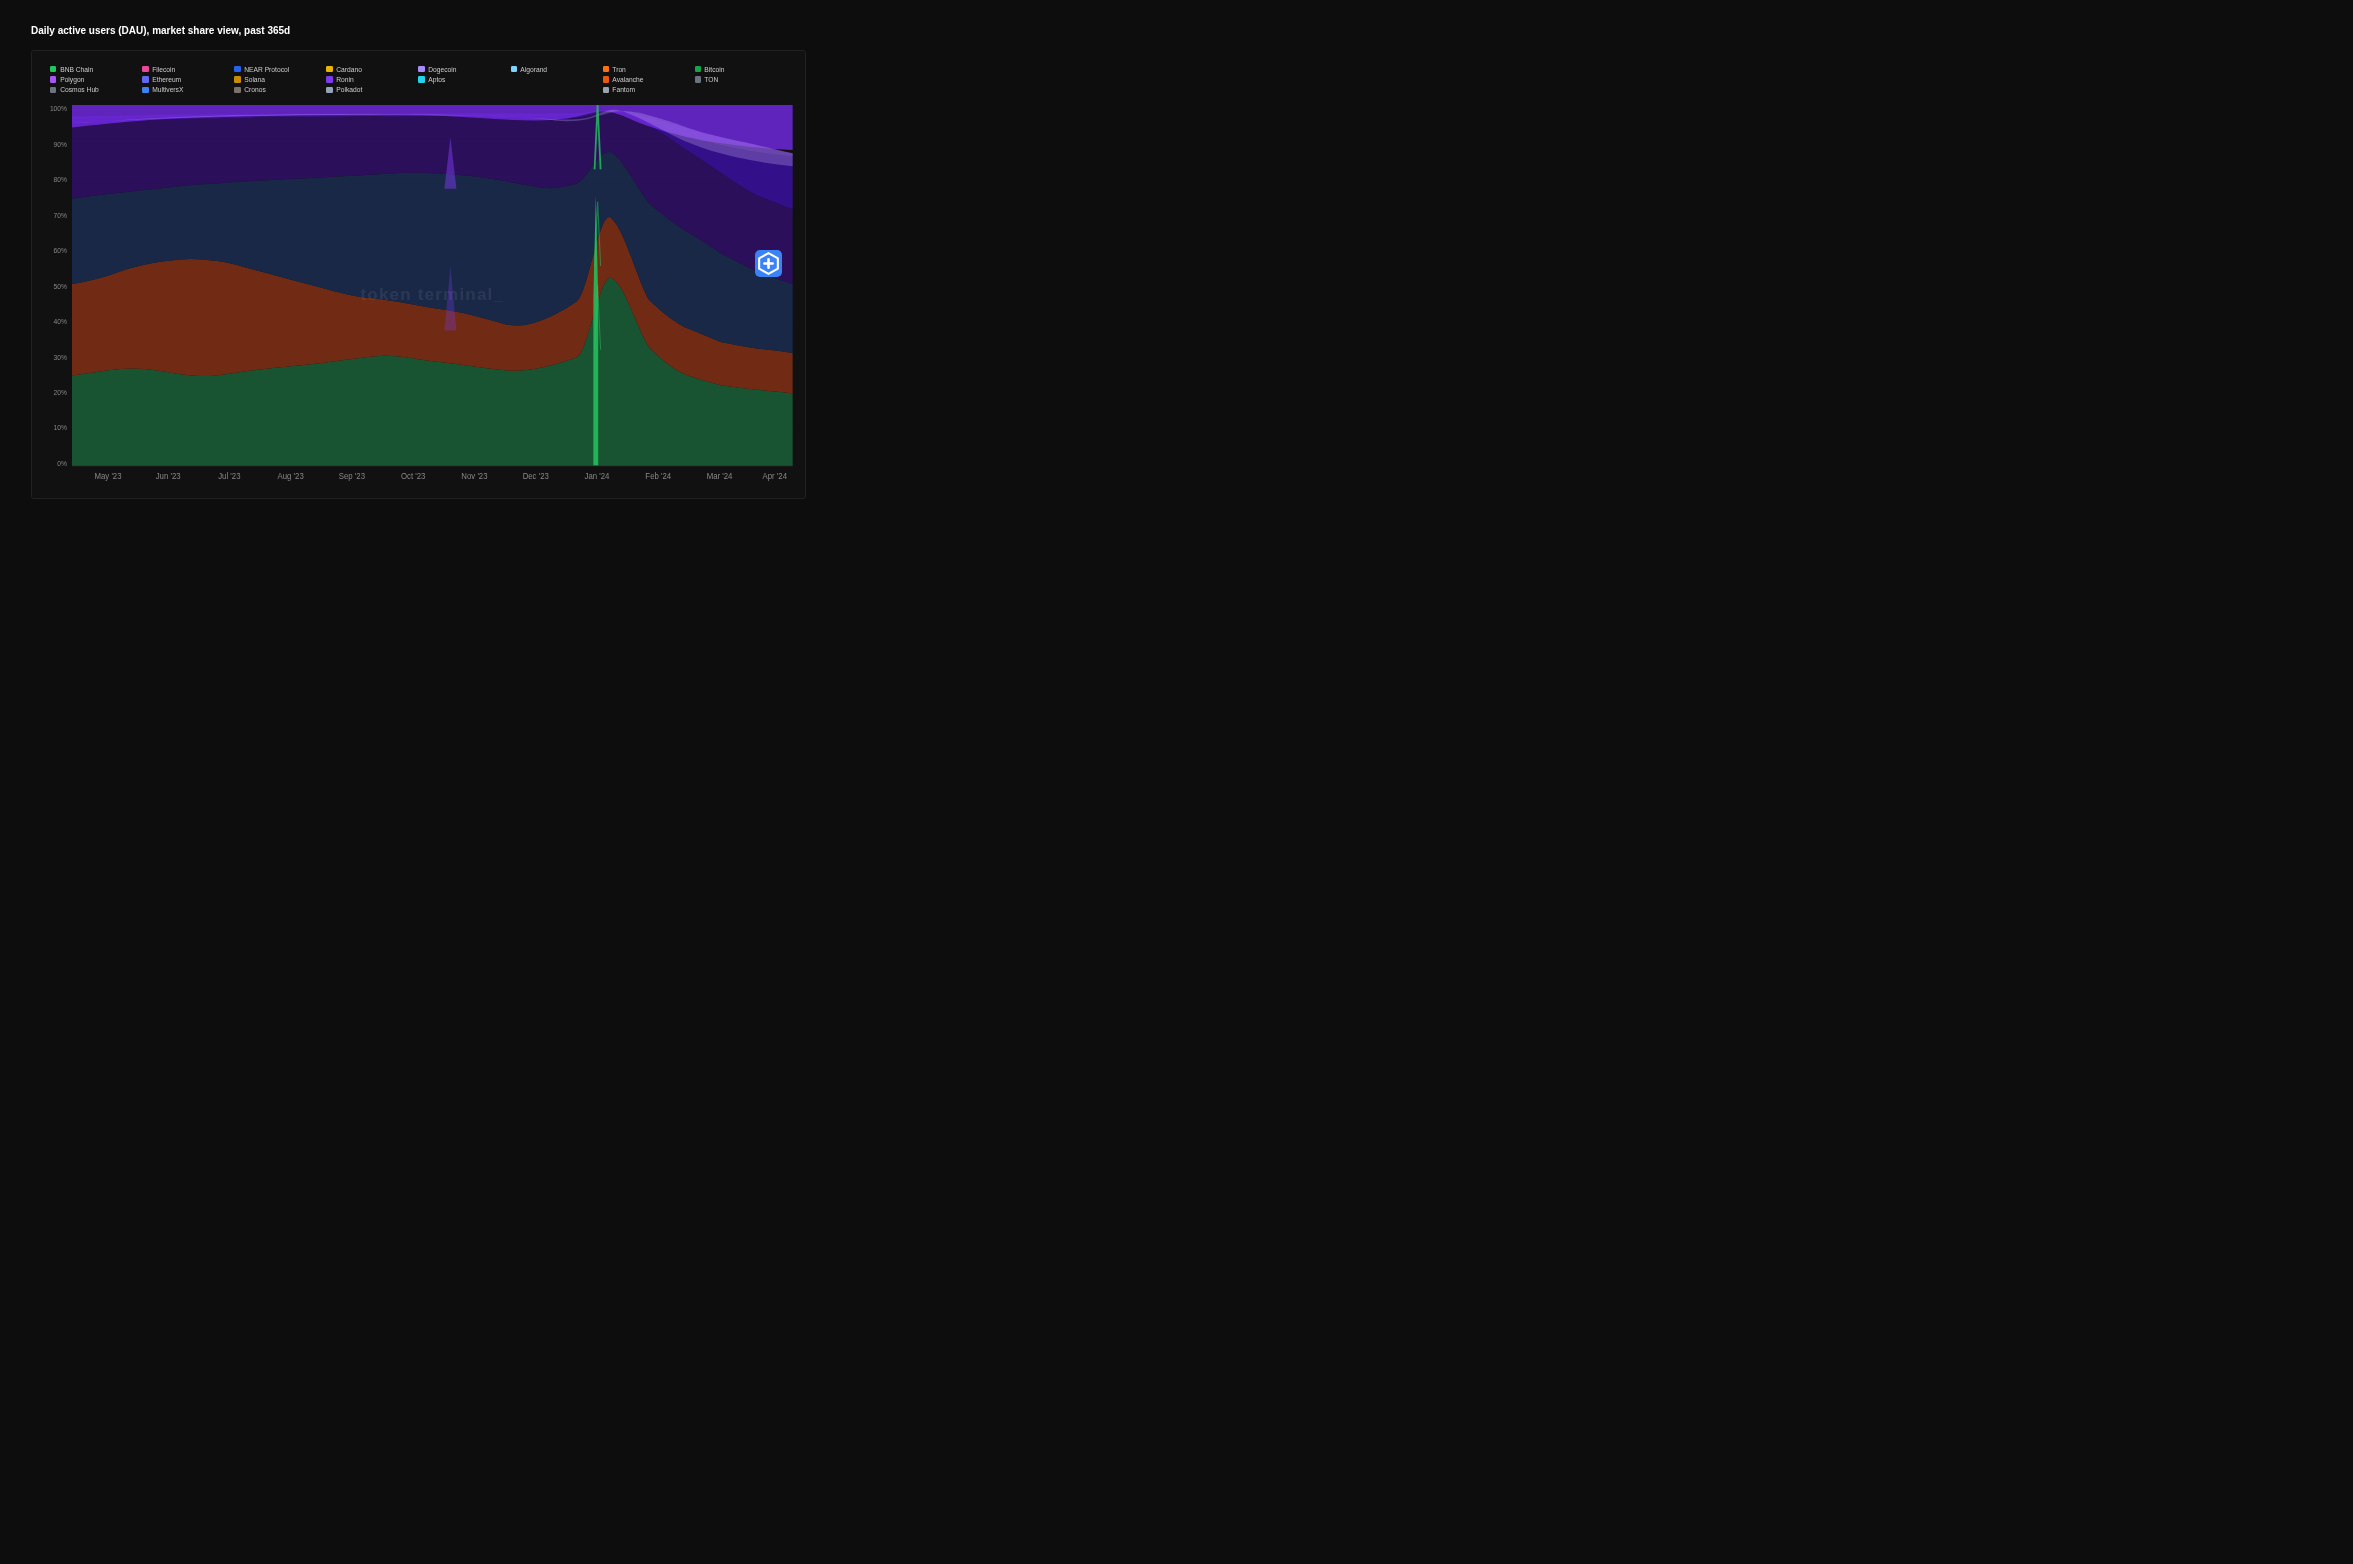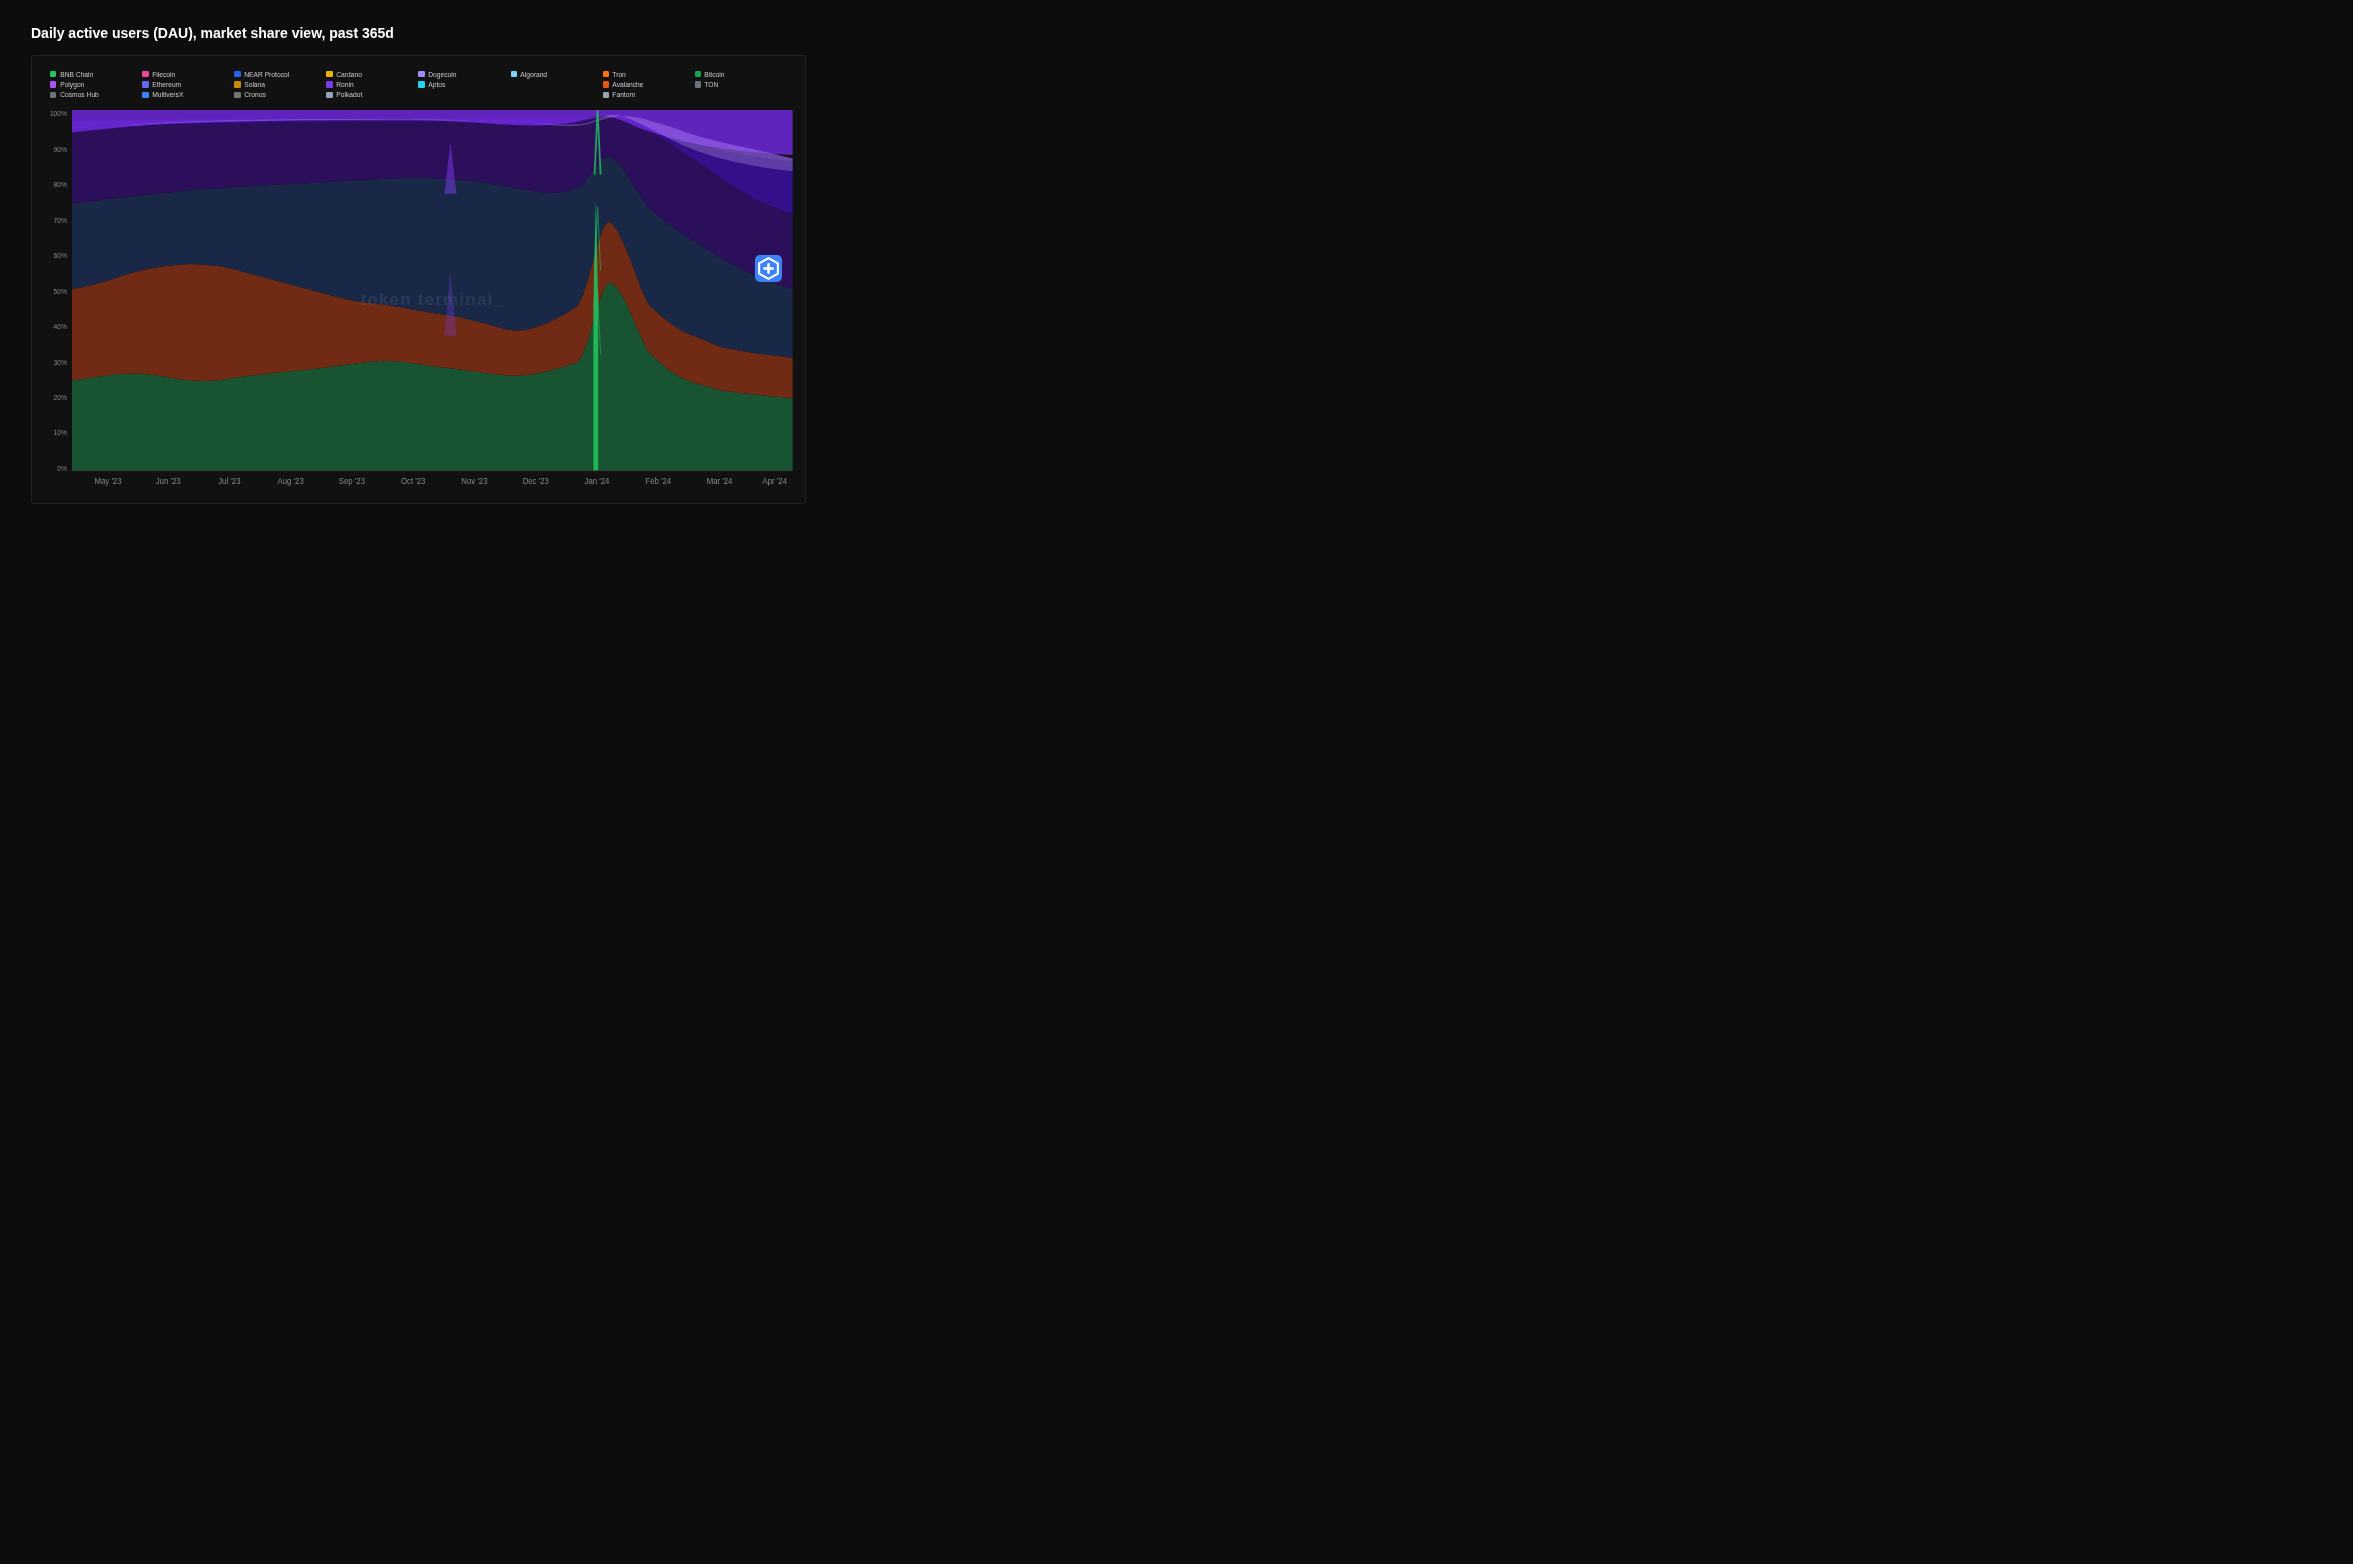--- a/index.html
+++ b/index.html
@@ -6,21 +6,21 @@
     body {
       background: #0d0d0d;
       color: #ffffff;
       font-family: -apple-system, BlinkMacSystemFont, 'Segoe UI', sans-serif;
       width: 837px;
       min-height: 558px;
       padding: 24.5px 31px 24.5px 31px;
     }
 
     .chart-title {
-      font-size: 14px;
+      font-size: 10px;
       font-weight: 700;
       color: #ffffff;
       margin-bottom: 14.7px;
     }
 
     .chart-container {
       background: #111111;
       border: 0.6px solid #222222;
       border-radius: 2.5px;
       padding: 14.7px 12.3px 12.3px 12.3px;

